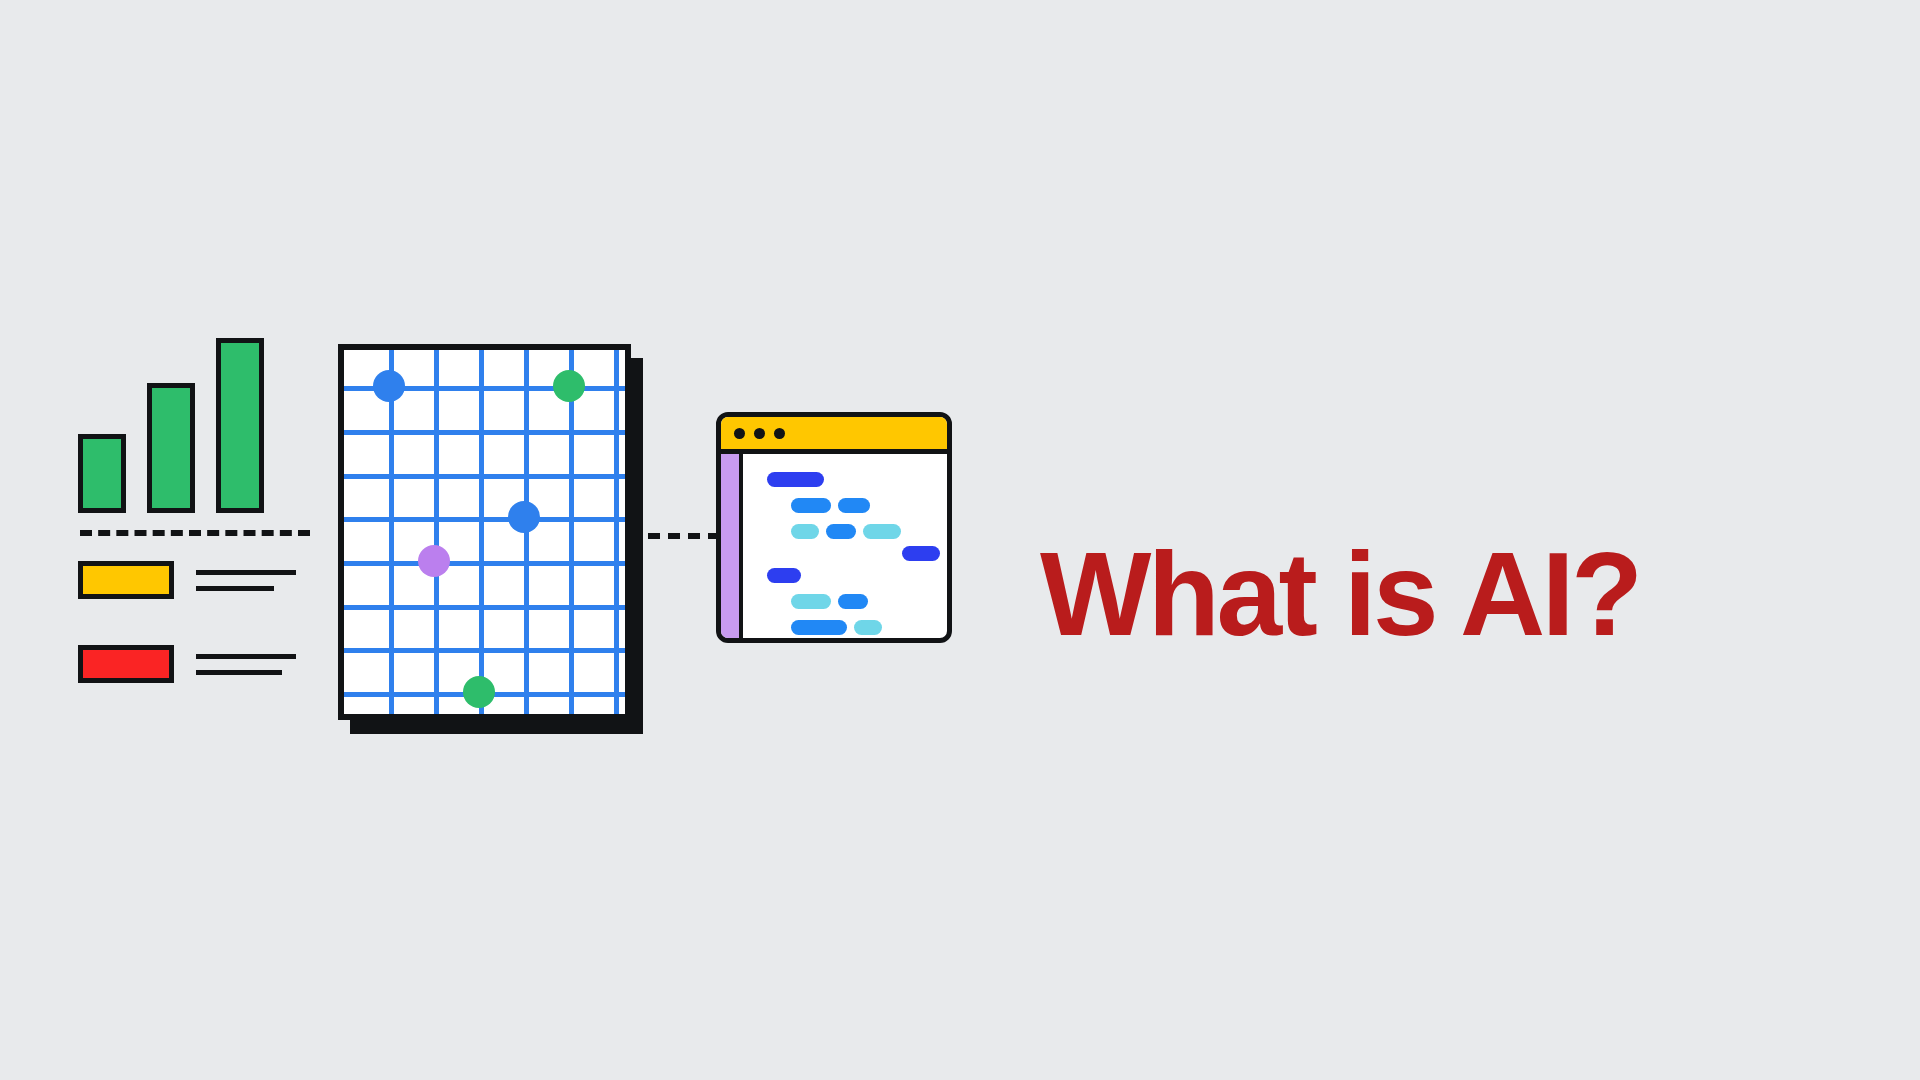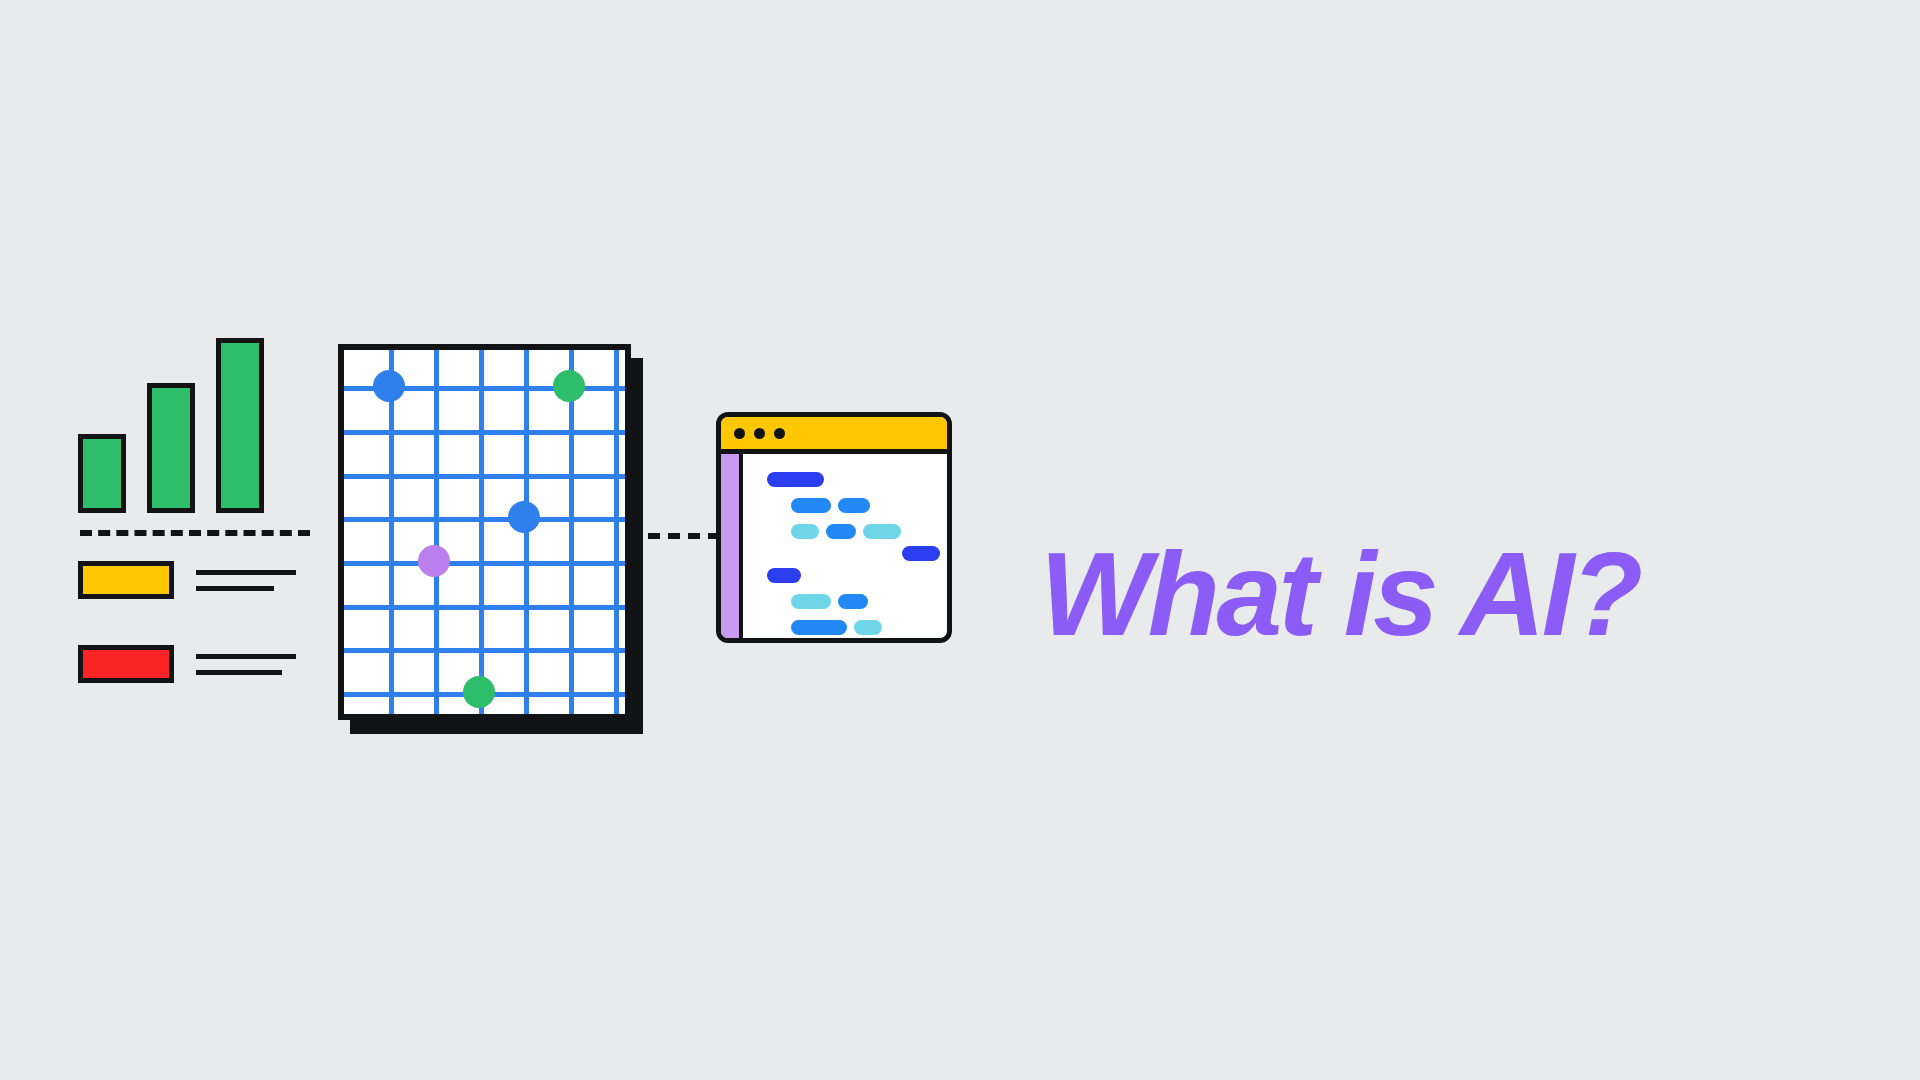--- a/index.html
+++ b/index.html
@@ -310,15 +310,15 @@
           <span class="code-token" style="width: 40px; background: rgb(111, 214, 232);"></span>
           <span class="code-token" style="width: 30px; background: rgb(33, 136, 245);"></span>
         </div>
         <div class="code-row" style="top: 166px; left: 44px;">
           <span class="code-token" style="width: 56px; background: rgb(33, 136, 245);"></span>
           <span class="code-token" style="width: 28px; background: rgb(111, 214, 232);"></span>
         </div>
       </div>
   </div>
 
-  <h1 id="page-title" style="color: #8b5cf6; font-style: italic;">What is AI?</h1>
+  <h1 id="page-title" style="color: #b91c1c;">What is AI?</h1>
 
 </div>
 
 </body></html>

